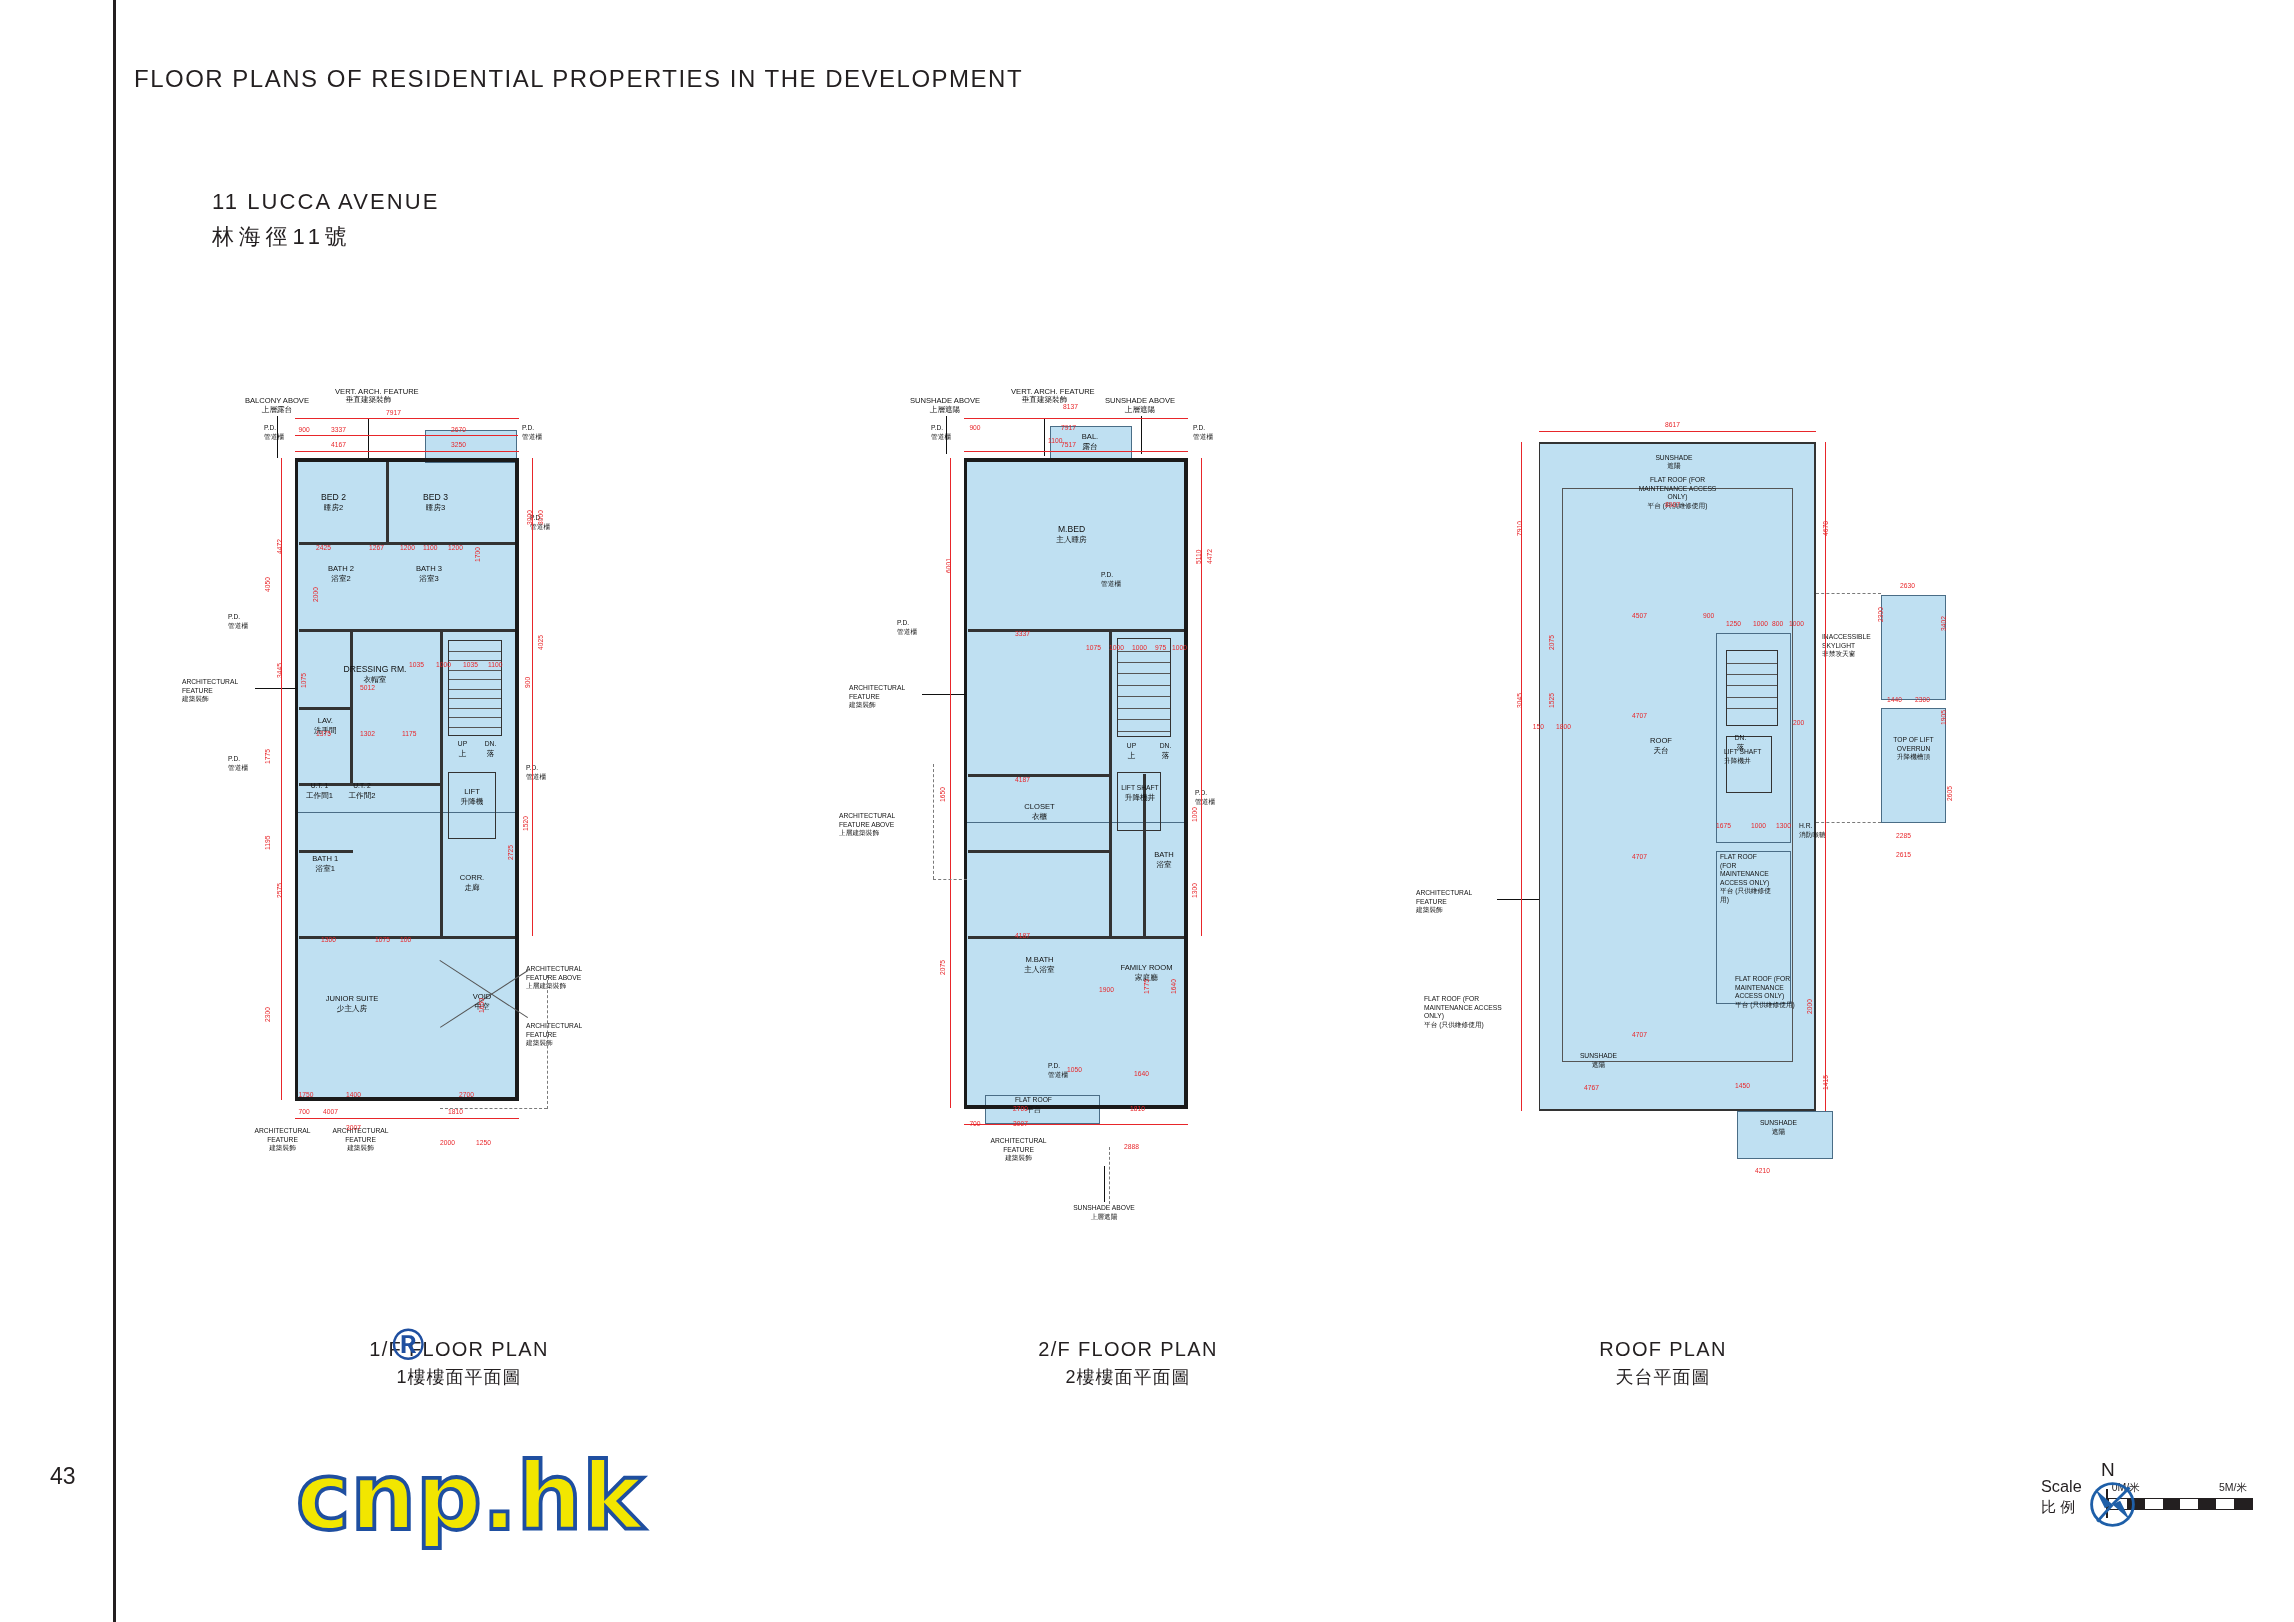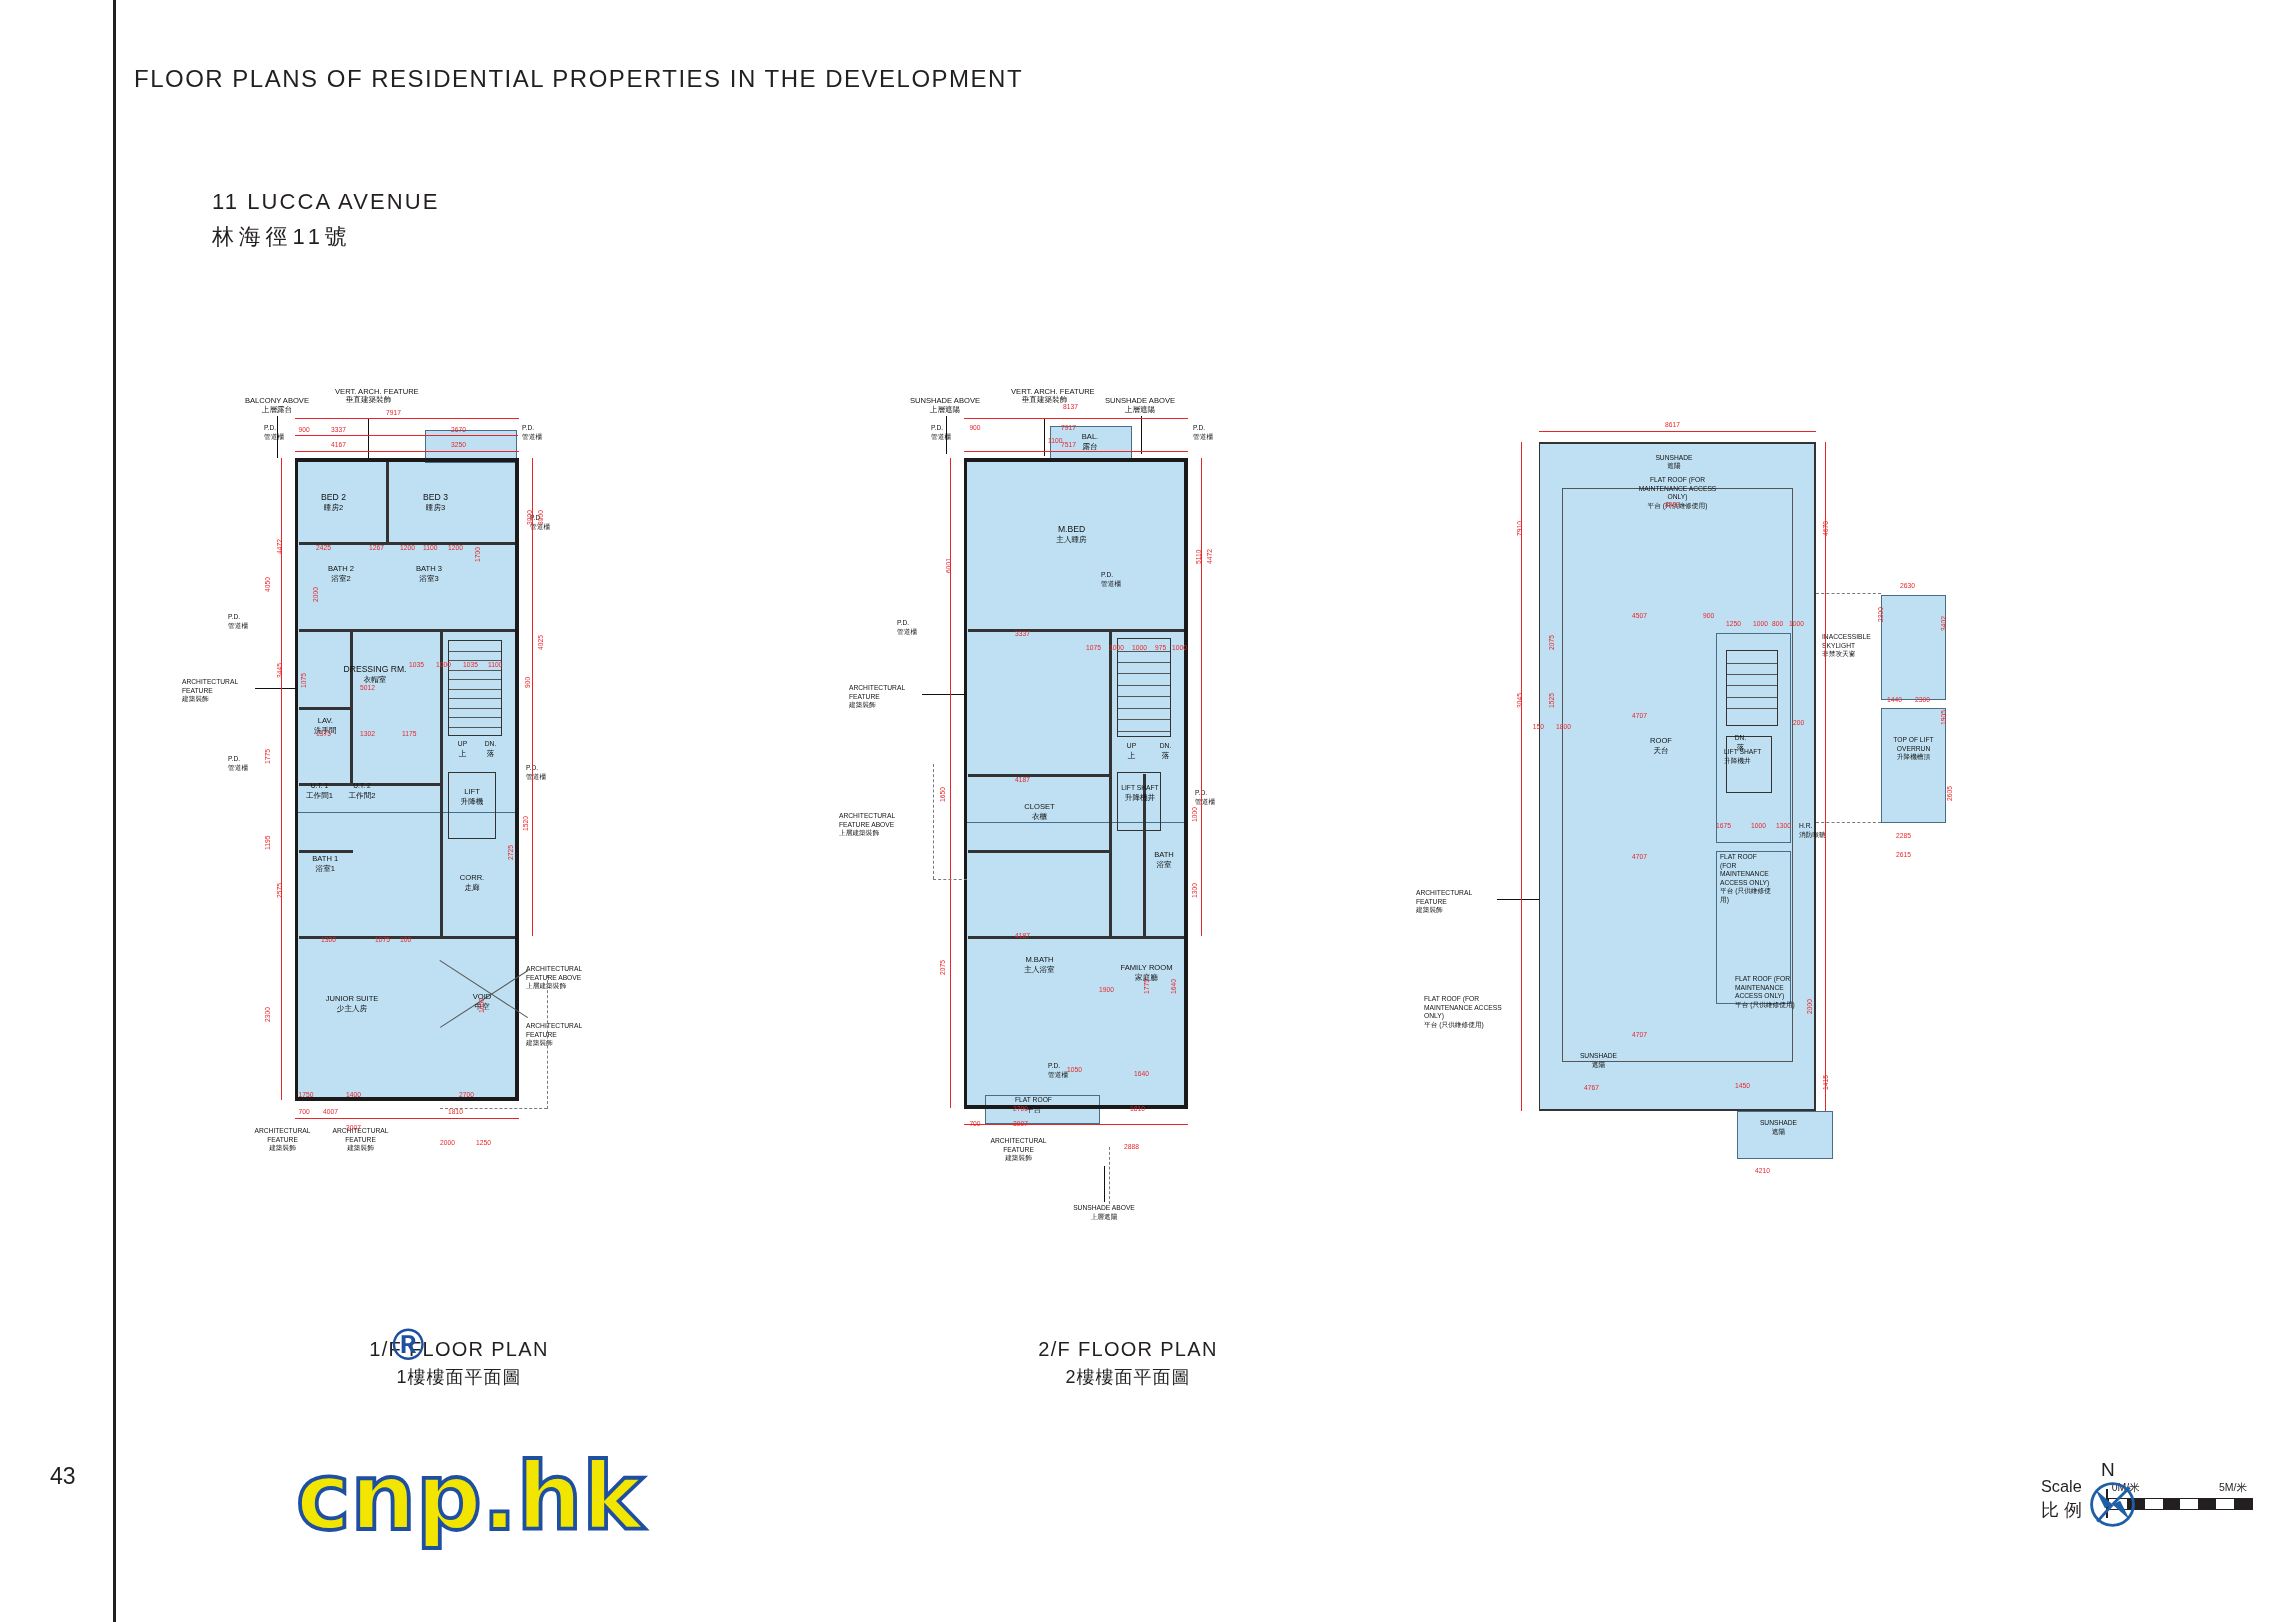--- a/index.html
+++ b/index.html
@@ -198,21 +198,21 @@
     position: absolute;
     left: -86px;
     top: 0;
     font-size: 16.3px;
     color: #231f20;
   }
   .scalebox .lbl-zh {
     position: absolute;
     left: -86px;
     top: 21px;
-    font-size: 18px;
+    font-size: 15px;
     color: #231f20;
   }
   .scalebox .bar {
     position: absolute;
     left: -19px;
     top: 21px;
     width: 145px;
     height: 12.4px;
     border: 1px solid #231f20;
     box-sizing: border-box;
@@ -846,20 +846,24 @@
     <div class="rlabel" style="left:3.8px; top:302px;">150</div>
     <div class="rlabel" style="left:27px; top:302px;">1800</div>
     <div class="rlabel" style="left:174px; top:191px;">900</div>
     <div class="rlabel" style="left:264px; top:298px;">200</div>
     <div class="rlabel" style="left:197px; top:199px;">1250</div>
     <div class="rlabel" style="left:224px; top:199px;">1000</div>
     <div class="rlabel" style="left:243px; top:199px;">800</div>
     <div class="rlabel" style="left:260px; top:199px;">1000</div>
   </div>
 
+  <div class="caption" style="left:1510px; top:1338px;">
+    <div class="c-en">ROOF PLAN</div>
+    <div class="c-zh">天台平面圖</div>
+  </div>
 
   <div class="scalebox">
     <div class="lbl-en">Scale</div>
     <div class="lbl-zh">比 例</div>
     <div class="tick-l"></div>
     <div class="t0">0M/米</div>
     <div class="t5">5M/米</div>
     <div class="bar"></div>
   </div>
 

